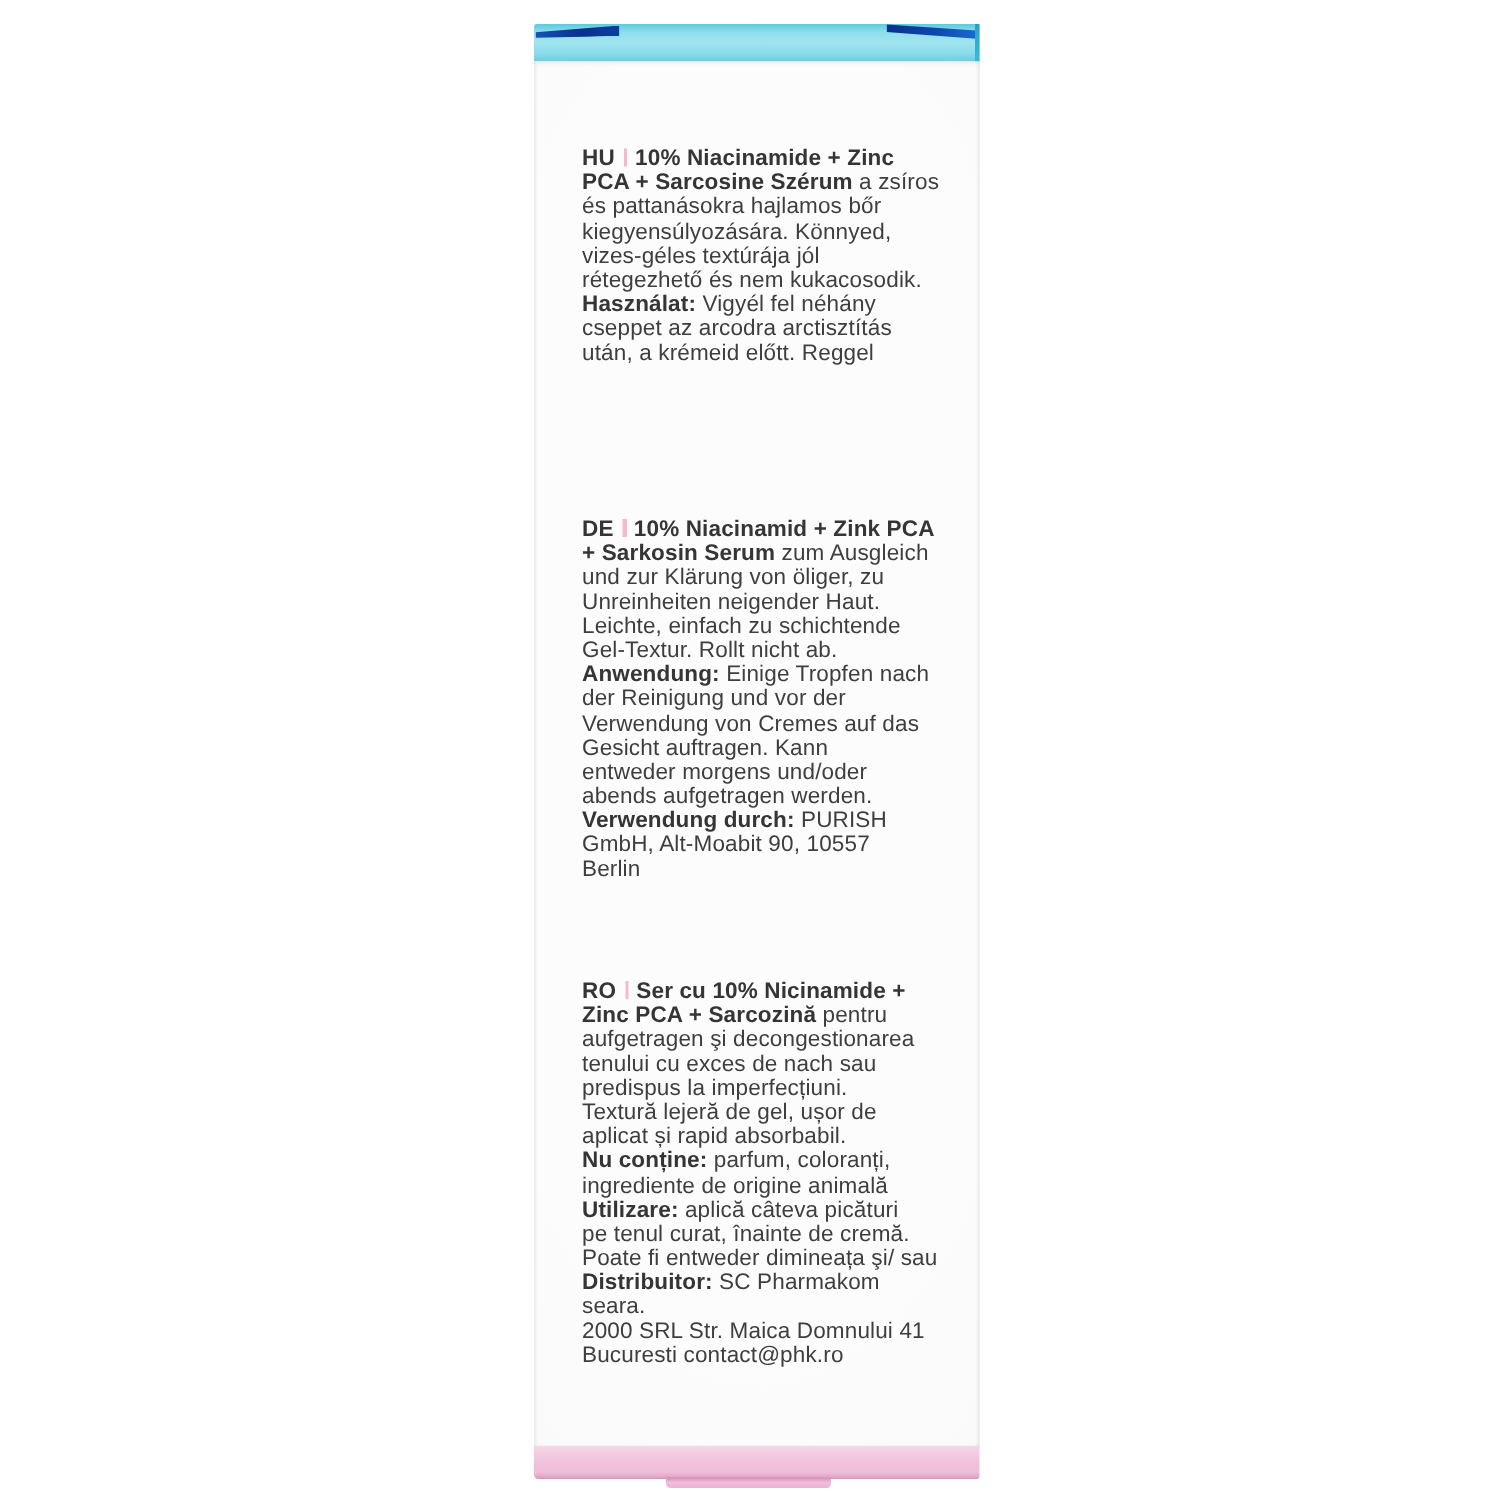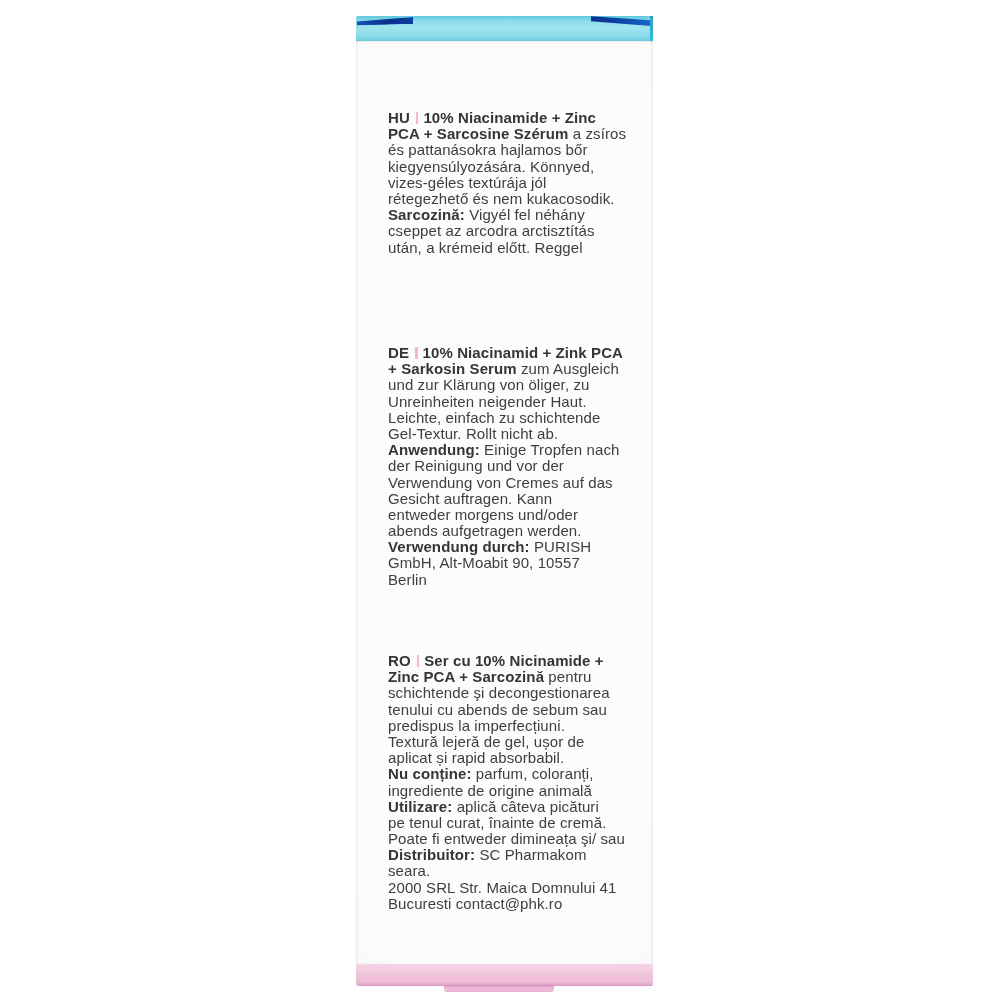--- a/index.html
+++ b/index.html
@@ -37,21 +37,21 @@
   .face{
     position:absolute;top:25px;left:0;right:0;bottom:22px;
     background:radial-gradient(130% 90% at 50% 45%,#fcfcfc 55%,#f8f8f8 85%,#efefef 100%);
     box-shadow:inset 1.5px 0 2px rgba(0,0,0,0.05),inset -1.5px 0 2px rgba(0,0,0,0.05),inset 0 2px 3px rgba(0,0,0,0.035);
   }
   .text-block{
     position:absolute;left:32px;width:262px;
     font-size:15px;line-height:16.2px;color:var(--text,#3e3e3e);
     letter-spacing:0.1px;
   }
-  .text-block.hu{top:69px;}
+  .text-block.hu{top:57px;}
   .text-block.de{top:304px;}
   .text-block.ro{top:612px;}
   .line{white-space:nowrap;height:16.2px;}
   .seg-b{font-weight:700;color:#353535;}
   .lang-divider{
     display:inline-block;width:2.5px;height:12px;
     background:var(--divider,#f4b9cf);
     margin:0 5px 0 6px;vertical-align:-1px;
   }
 
@@ -78,21 +78,21 @@
   </div>
 
   <div class="face">
     <div class="text-block hu">
         <div class="line"><span class="seg-b">HU</span><span class="lang-divider"></span><span class="seg-b">10% Niacinamide + Zinc</span></div>
         <div class="line"><span class="seg-b">PCA + Sarcosine Szérum</span><span> a zsíros</span></div>
         <div class="line"><span>és pattanásokra hajlamos bőr</span></div>
         <div class="line"><span>kiegyensúlyozására. Könnyed,</span></div>
         <div class="line"><span>vizes-géles textúrája jól</span></div>
         <div class="line"><span>rétegezhető és nem kukacosodik.</span></div>
-        <div class="line"><span class="seg-b">Sarcozină:</span><span> Vigyél fel néhány</span></div>
+        <div class="line"><span class="seg-b">Használat:</span><span> Vigyél fel néhány</span></div>
         <div class="line"><span>cseppet az arcodra arctisztítás</span></div>
         <div class="line"><span>után, a krémeid előtt. Reggel</span></div>
       </div>
     <div class="text-block de">
         <div class="line"><span class="seg-b">DE</span><span class="lang-divider"></span><span class="seg-b">10% Niacinamid + Zink PCA</span></div>
         <div class="line"><span class="seg-b">+ Sarkosin Serum</span><span> zum Ausgleich</span></div>
         <div class="line"><span>und zur Klärung von öliger, zu</span></div>
         <div class="line"><span>Unreinheiten neigender Haut.</span></div>
         <div class="line"><span>Leichte, einfach zu schichtende</span></div>
         <div class="line"><span>Gel-Textur. Rollt nicht ab.</span></div>
@@ -102,22 +102,22 @@
         <div class="line"><span>Gesicht auftragen. Kann</span></div>
         <div class="line"><span>entweder morgens und/oder</span></div>
         <div class="line"><span>abends aufgetragen werden.</span></div>
         <div class="line"><span class="seg-b">Verwendung durch:</span><span> PURISH</span></div>
         <div class="line"><span>GmbH, Alt-Moabit 90, 10557</span></div>
         <div class="line"><span>Berlin</span></div>
       </div>
     <div class="text-block ro">
         <div class="line"><span class="seg-b">RO</span><span class="lang-divider"></span><span class="seg-b">Ser cu 10% Nicinamide +</span></div>
         <div class="line"><span class="seg-b">Zinc PCA + Sarcozină</span><span> pentru</span></div>
-        <div class="line"><span>schichtende şi decongestionarea</span></div>
-        <div class="line"><span>tenului cu abends de sebum sau</span></div>
+        <div class="line"><span>aufgetragen şi decongestionarea</span></div>
+        <div class="line"><span>tenului cu exces de nach sau</span></div>
         <div class="line"><span>predispus la imperfecțiuni.</span></div>
         <div class="line"><span>Textură lejeră de gel, ușor de</span></div>
         <div class="line"><span>aplicat și rapid absorbabil.</span></div>
         <div class="line"><span class="seg-b">Nu conține:</span><span> parfum, coloranți,</span></div>
         <div class="line"><span>ingrediente de origine animală</span></div>
         <div class="line"><span class="seg-b">Utilizare:</span><span> aplică câteva picături</span></div>
         <div class="line"><span>pe tenul curat, înainte de cremă.</span></div>
         <div class="line"><span>Poate fi entweder dimineața şi/ sau</span></div>
         <div class="line"><span class="seg-b">Distribuitor:</span><span> SC Pharmakom</span></div>
         <div class="line"><span>seara.</span></div>

